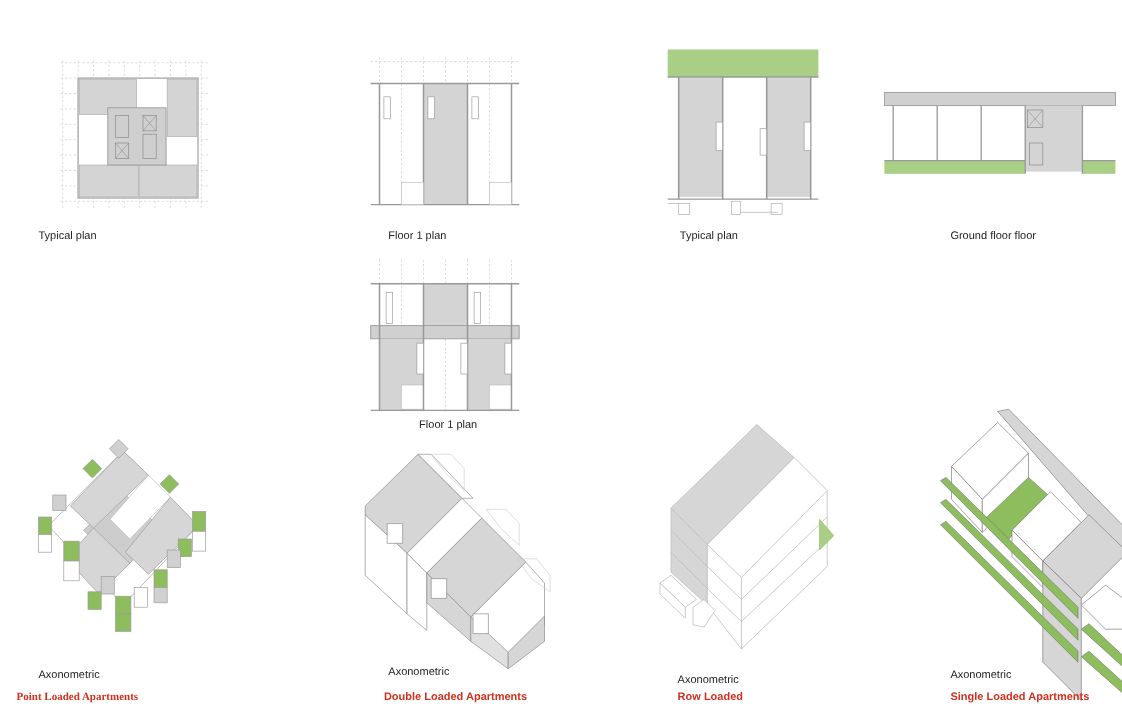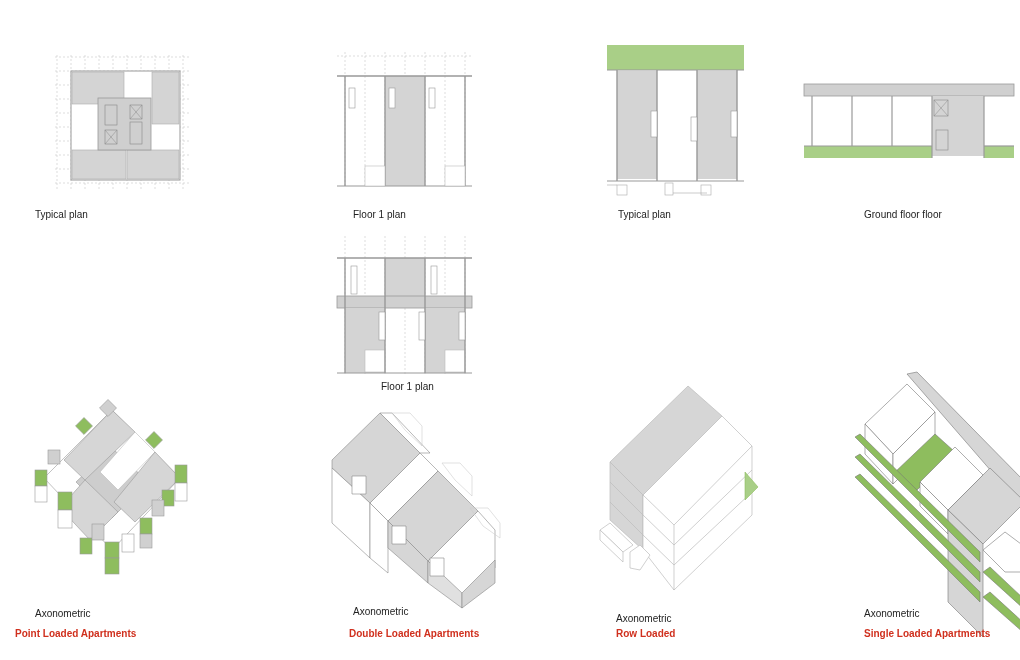--- a/index.html
+++ b/index.html
@@ -79,21 +79,21 @@
       <rect x="75" y="142" width="14" height="16" fill="#8ebd5e"></rect>
       <rect x="75" y="158" width="14" height="16" fill="#8ebd5e"></rect>
       <rect x="92" y="134" width="12" height="18" fill="#fff"></rect>
       <rect x="62" y="124" width="12" height="16" fill="#d0d0d0"></rect>
       <rect x="122" y="100" width="12" height="16" fill="#d0d0d0"></rect>
       <rect x="18" y="50" width="12" height="14" fill="#d0d0d0"></rect>
     </g>
   </svg>
 </div>
 <div class="label" style="left:35px;top:608px;">Axonometric</div>
-<div class="title" style="left:15px;top:628px;">Point Loaded Apartments</div>
+<div class="title" style="left:15px;top:628px;font-family:Liberation Serif, serif;">Point Loaded Apartments</div>
 
 <div class="fig" style="left:337px;top:52px;">
   <svg width="135" height="135" viewBox="0 0 135 135">
     <g stroke="#c8c8c8" stroke-width="0.6" stroke-dasharray="2,2">
       <line x1="0" y1="4" x2="135" y2="4"></line>
       <line x1="8" y1="0" x2="8" y2="135"></line>
         <line x1="28" y1="0" x2="28" y2="135"></line>
         <line x1="48" y1="0" x2="48" y2="135"></line>
       <line x1="68" y1="0" x2="68" y2="135"></line>
         <line x1="88" y1="0" x2="88" y2="135"></line>

